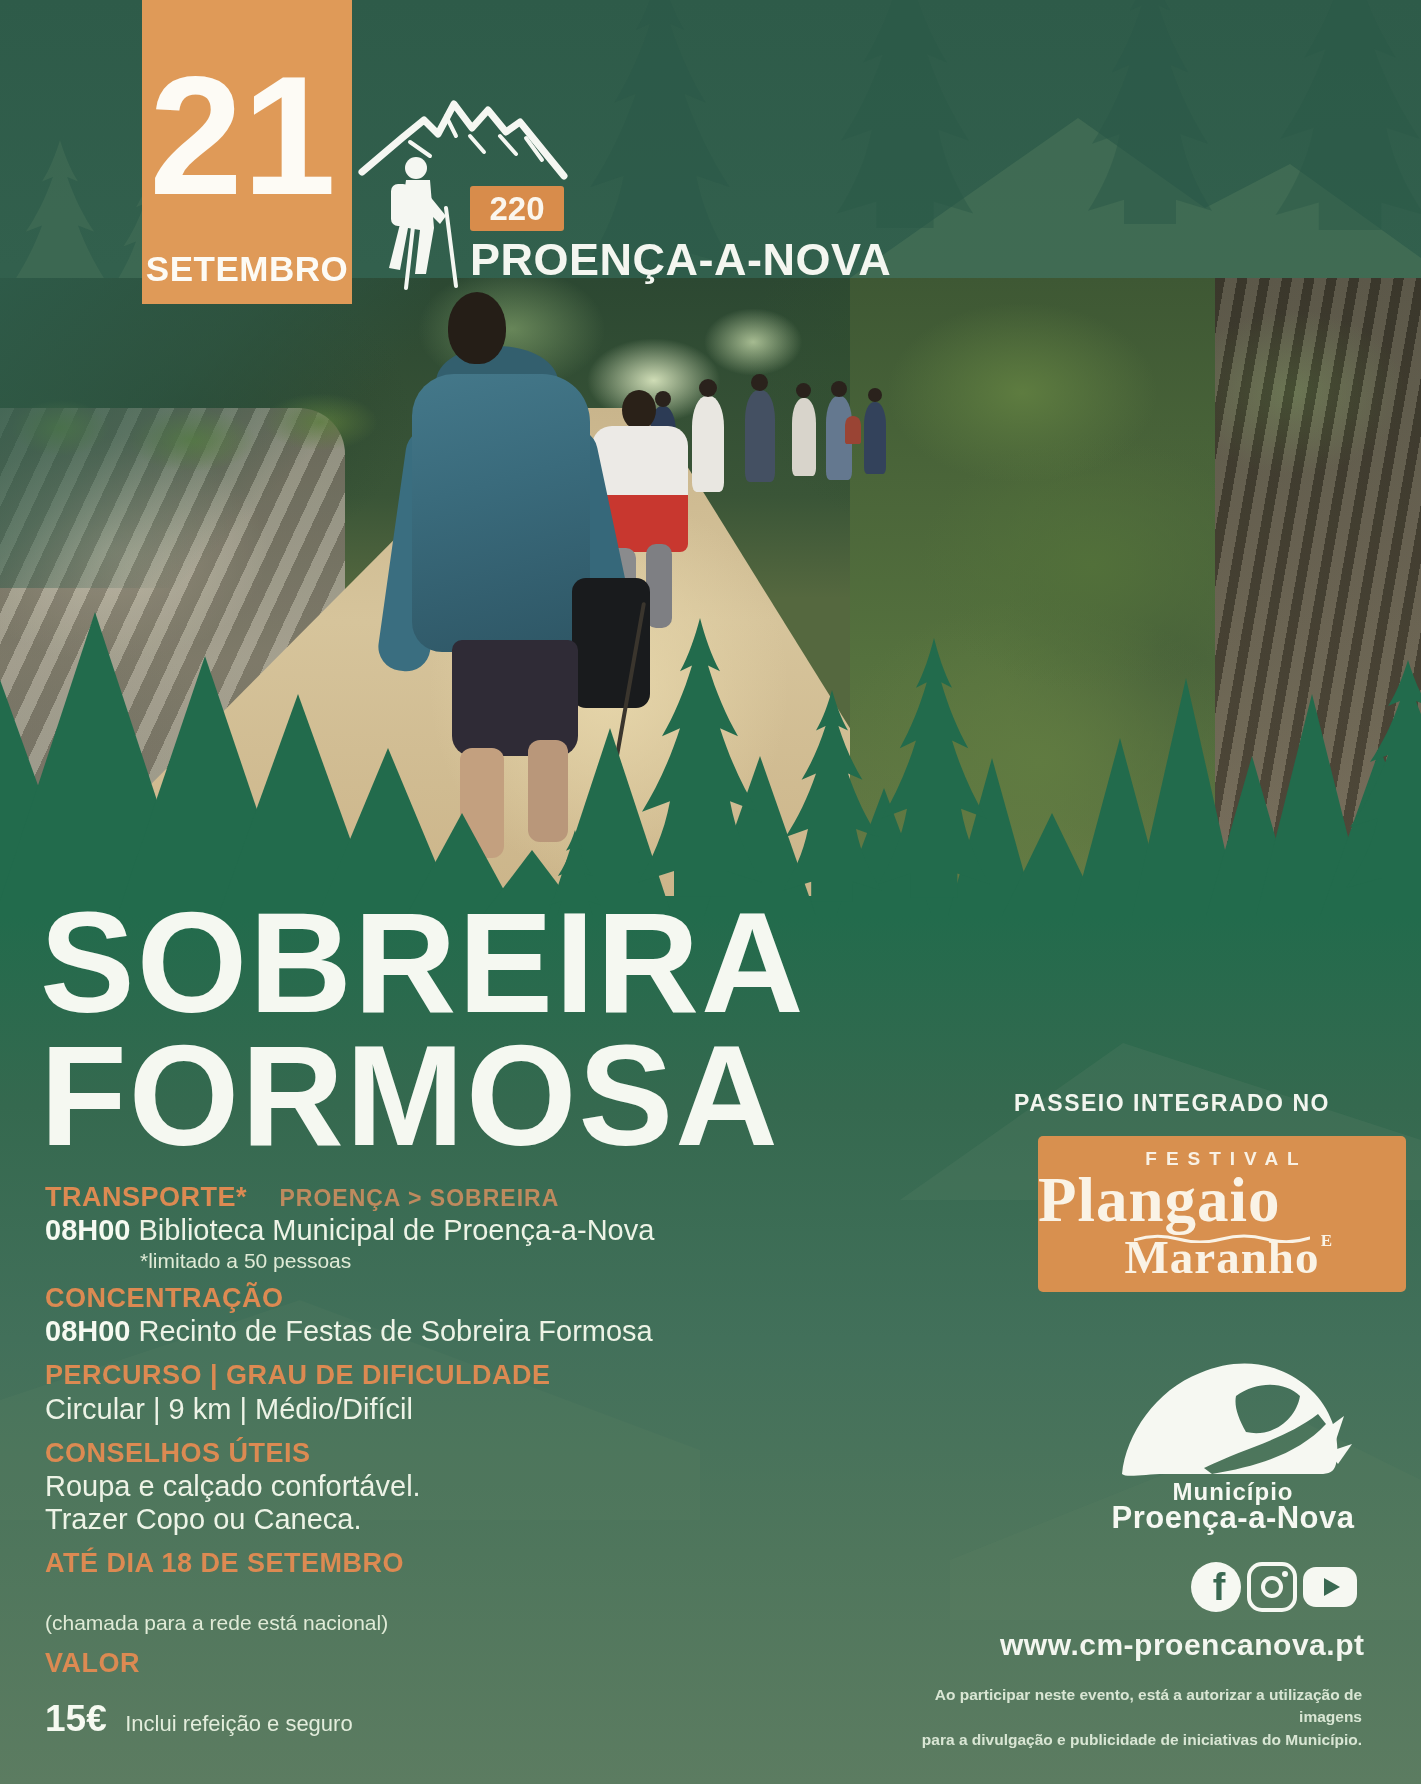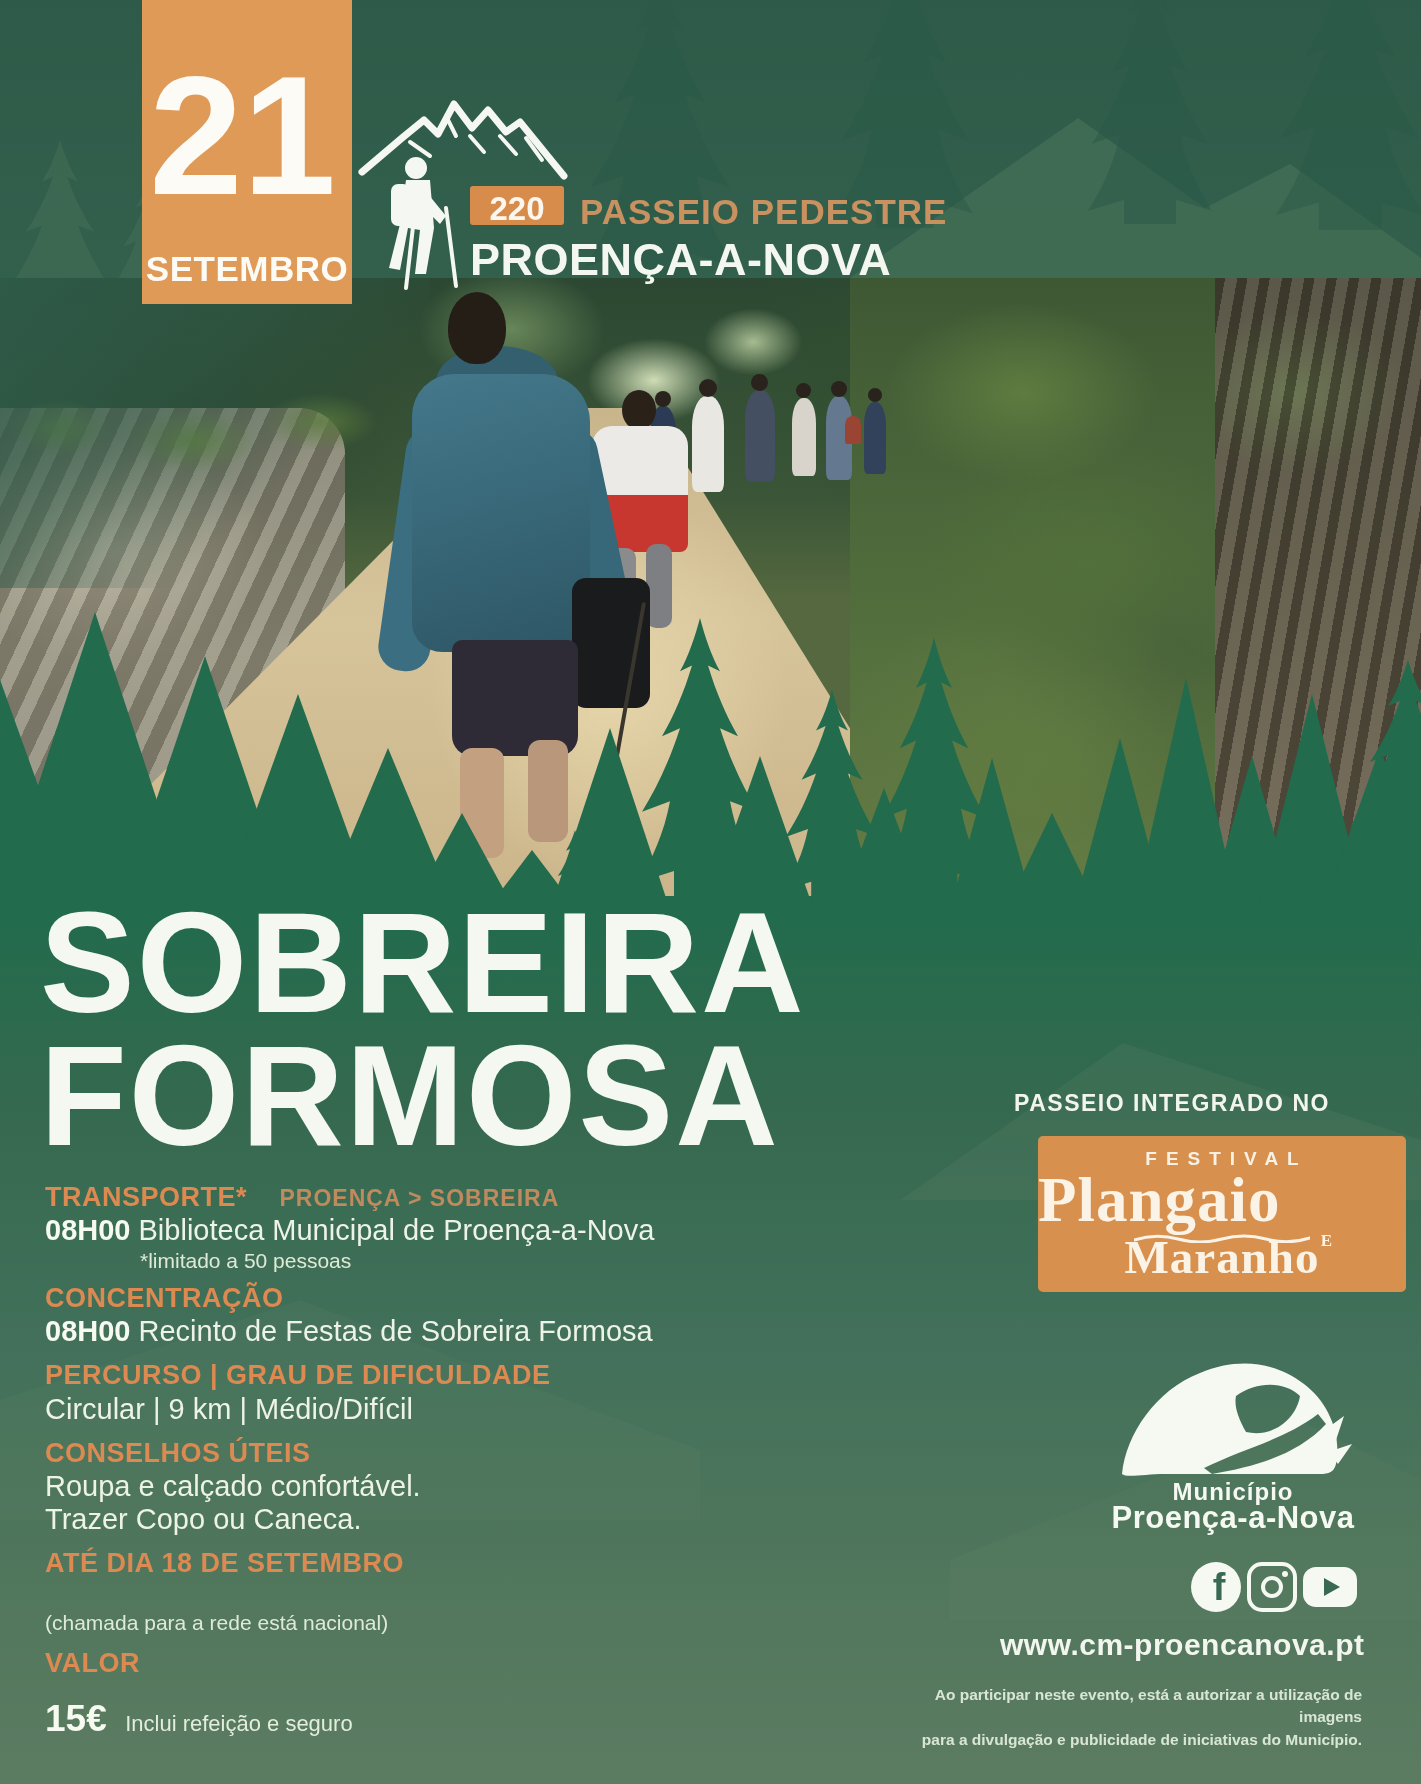--- a/index.html
+++ b/index.html
@@ -66,21 +66,21 @@
   
   .tree-band{position:absolute;left:0;top:598px;width:1421px;height:318px;z-index:3;}
 
   .lower-ridges{position:absolute;left:0;top:915px;width:1421px;height:869px;z-index:1;}
 
   
   .date-box{position:absolute;left:130px;top:0;width:210px;height:304px;background:#DF9A58;z-index:5;margin-left:12px;}
   .date-day{position:absolute;left:0;right:16px;top:52px;text-align:right;font-size:168px;line-height:1;font-weight:700;color:#FDFBF5;}
   .date-month{position:absolute;left:0;right:0;bottom:15px;text-align:center;font-size:35px;font-weight:700;color:#FDFBF5;letter-spacing:.5px;}
   .hiker-logo{position:absolute;left:350px;top:76px;width:250px;height:218px;z-index:5;}
-  .badge-220{position:absolute;left:470px;top:186px;width:94px;height:39px;background:#D88C4B;border-radius:3px;
+  .badge-220{position:absolute;left:470px;top:186px;width:94px;height:45px;background:#D88C4B;border-radius:3px;
     color:#FBF6EE;font-size:33px;font-weight:700;text-align:center;line-height:45px;z-index:5;}
   .event-type{position:absolute;left:580px;top:192px;font-size:35px;font-weight:700;color:#C9915F;letter-spacing:1px;z-index:5;}
   .organizer{position:absolute;left:470px;top:234px;font-size:45px;font-weight:800;color:#F4F6F0;letter-spacing:.5px;z-index:5;}
 
   
   .title{position:absolute;left:40px;top:896px;z-index:5;color:#F5F8F1;font-weight:800;font-size:142px;line-height:.94;letter-spacing:2px;}
 
   
   .ln{position:absolute;left:45px;white-space:nowrap;z-index:5;}
   .h-orange{font-size:27px;font-weight:700;color:#DC8A52;letter-spacing:.5px;}
@@ -250,21 +250,20 @@
       <rect x="41" y="108" width="19" height="42" rx="7"></rect>
       <path d="M78,118 L96,140 L90,148 L72,130 Z"></path>
     </g>
     <g stroke="#F5F7F2" stroke-width="4" stroke-linecap="round">
       <line x1="96" y1="132" x2="106" y2="210"></line>
       <line x1="64" y1="142" x2="56" y2="212"></line>
     </g>
   </svg>
 
   <div class="badge-220">220</div>
-  <div class="event-type nowrap">PASSEIO PEDESTRE</div>
   <div class="organizer nowrap">PROENÇA-A-NOVA</div>
 
   <div class="title nowrap">
     <div>SOBREIRA</div>
     <div>FORMOSA</div>
   </div>
 
   <div class="ln" style="top:1182px;">
     <span class="h-orange">TRANSPORTE*</span>
     <span class="h-route">PROENÇA &gt; SOBREIRA</span>

